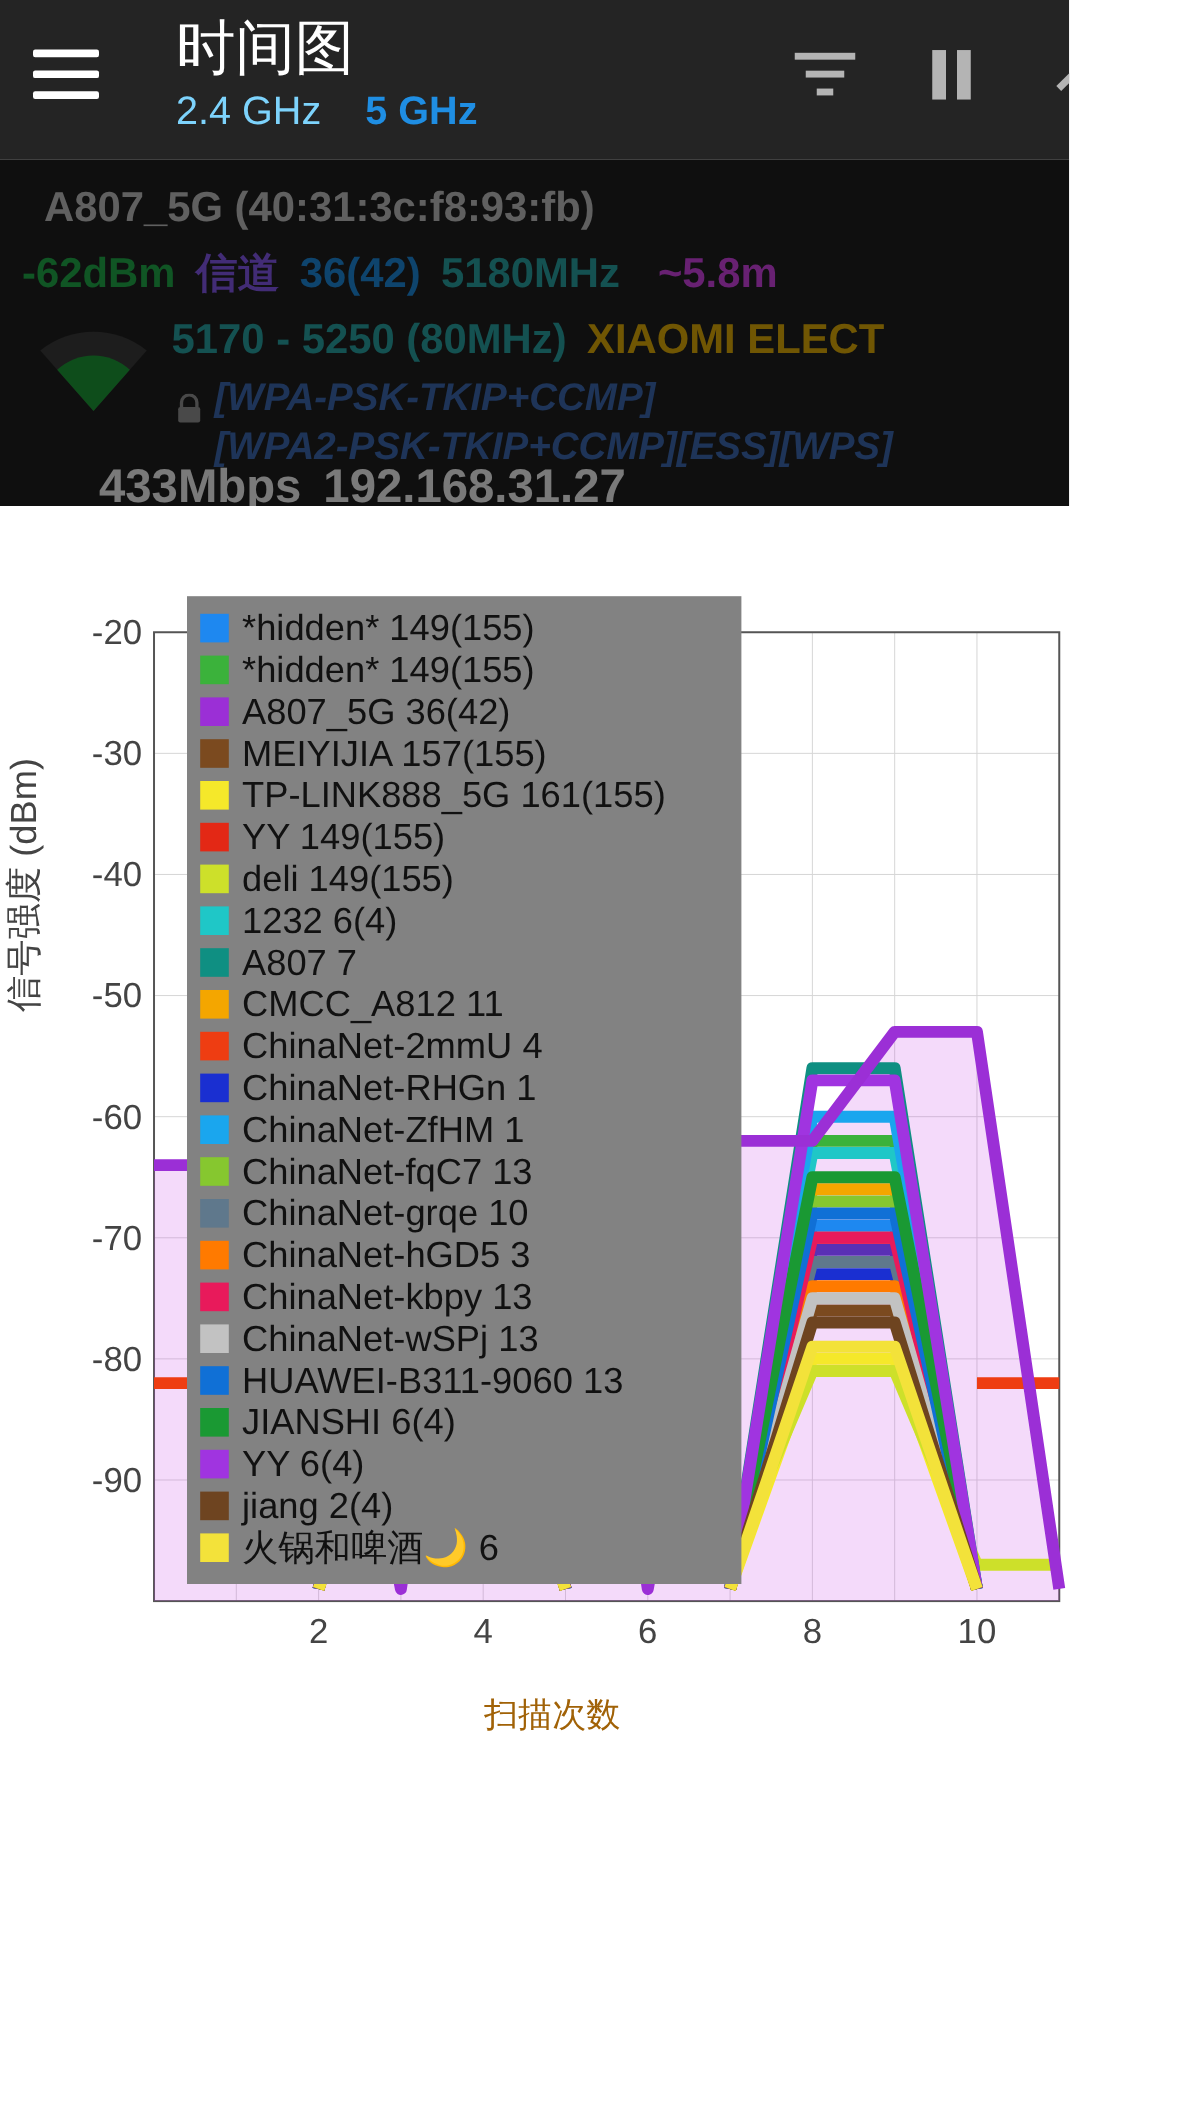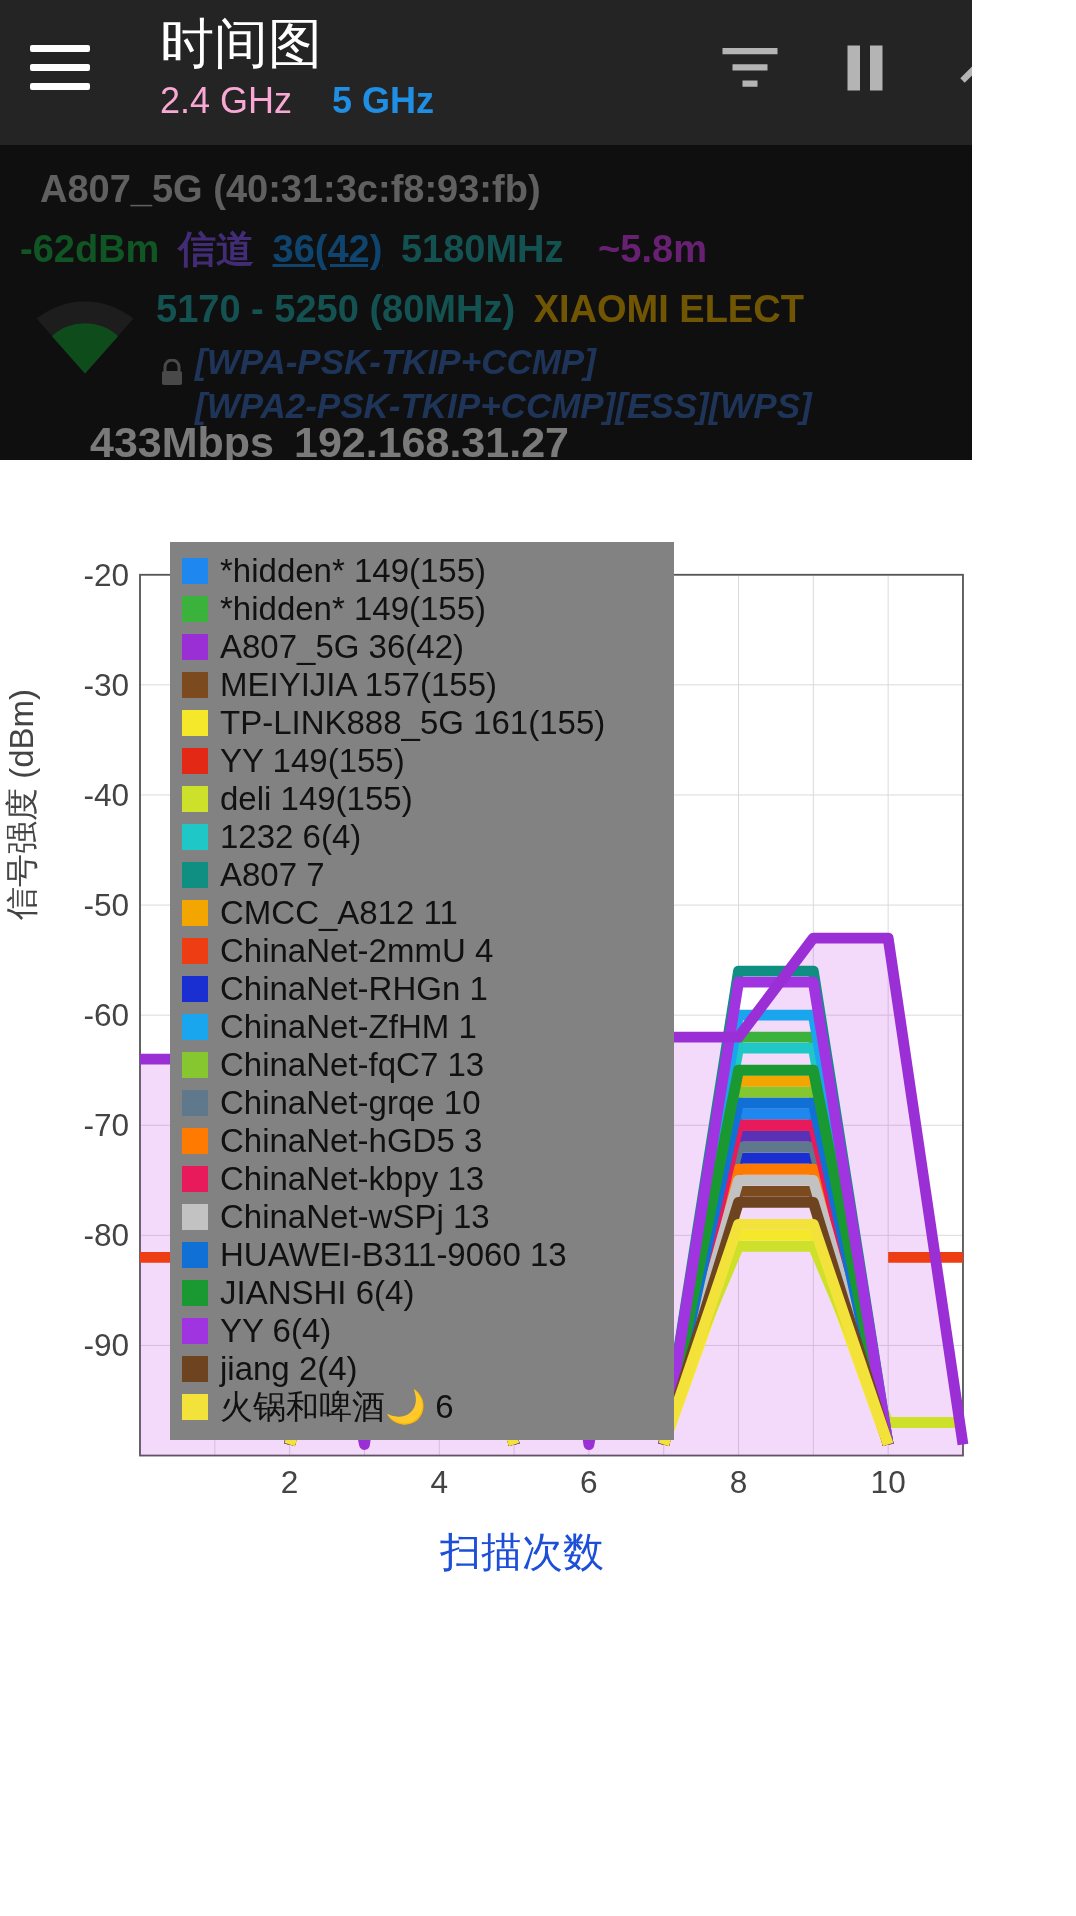--- a/index.html
+++ b/index.html
@@ -5,56 +5,56 @@
 html, body { margin:0; padding:0; background:#fff; font-family:-apple-system, "Helvetica Neue", Arial, sans-serif; }
 #stage { position:relative; width:972px; height:1916px; background:#fff; overflow:hidden; }
 
 
 .appbar { position:absolute; left:0; top:0; width:100%; height:145px; background:#242424; color:#fff; }
 .menu-btn { position:absolute; left:30px; top:45px; width:60px; height:45px; display:flex; flex-direction:column; justify-content:space-between; }
 .menu-btn span { display:block; height:7px; background:#fff; border-radius:2px; }
 
 .title { position:absolute; left:160px; top:8px; font-size:54px; font-weight:500; color:#fff; }
 .tabs { position:absolute; left:160px; top:80px; font-size:36px; }
-.tab-24 { color:#f9a8d4; margin-right:30px; }
+.tab-24 { color:#7dd3fc; margin-right:30px; }
 .tab-5 { color:#1f8ee3; font-weight:600; }
 
 .icon-btn { position:absolute; top:43px; width:60px; height:50px; }
 #filter-btn{ left:720px; }
 #pause-btn { left:835px; }
 #scan-btn{ left:955px; }
 #filter-btn svg, #pause-btn svg, #scan-btn svg { width:60px; height:50px; fill:#b4b4b4; }
 
 
 .detail { position:absolute; left:0; top:145px; width:100%; height:315px; background:#212121; }
 .detail .dim { position:absolute; inset:0; background:rgba(0,0,0,0.52); pointer-events:none; }
 .detail-inner { position:absolute; inset:0; padding:0; font-size:38px; line-height:1.05; }
 .d-ssid { position:absolute; left:40px; top:25px; font-weight:700; color:#c8c8c8; }
 .d-row2 { position:absolute; left:20px; top:85px; font-weight:600; }
 .d-row2 .dbm{ color:#22b24c; }
 .d-row2 .lbl{ color:#8b5cf6; margin:0 8px; }
-.d-row2 .ch{ color:#1f8ee3;text-decoration:underline; }
+.d-row2 .ch{ color:#1f8ee3; }
 .d-row2 .mhz{ color:#2aa9aa; margin-left:8px; }
 .d-row2 .dist{ color:#d946ef; margin-left:24px; }
 
 .d-wifi-icon { position:absolute; left:30px; top:145px; width:110px; height:90px; }
 
 .d-row3 { position:absolute; left:156px; top:145px; font-weight:600; }
 .d-row3 .range{ color:#2aa9aa;text-align:right; }
 .d-row3 .vendor{ color:#eab308; margin-left:8px; }
 
 .d-lock { position:absolute; left:160px; top:210px; width:24px; height:28px; }
 .d-sec { position:absolute; left:195px; top:195px; color:#3f6db8; font-style:italic; font-size:35px; line-height:1.25; font-weight:600; }
 
 .d-rate-ip { position:absolute; left:90px; top:275px; color:#ffffff; font-size:43px; font-weight:700; }
 
 
 .chart-wrap { position:absolute; left:0; top:510px; width:100%; height:1060px; }
 .ylabel { position:absolute; left:0; top:410px; transform:rotate(-90deg); transform-origin:left top; font-size:33px; color:#444; white-space:nowrap; }
-.xlabel { position:absolute; left:440px; bottom:-10px; font-size:41px; color:#1d4ed8; }
+.xlabel { position:absolute; left:440px; bottom:-10px; font-size:31px; color:#a16207; }
 
 svg.chart { position:absolute; left:0; top:0; width:100%; height:100%; }
 #tick-labels-y text, #tick-labels-x text { font-size:35px; fill:#444; }
 
 
 .legend { position:absolute; left:170px; top:32px; width:480px; background:#828282; padding:10px 12px 14px 12px; }
 .legend-item { display:flex; align-items:center; gap:12px; font-size:33px; color:#111; line-height:1.14; height:38px; }
 .legend-item .sw { width:26px; height:26px; flex:none; }
 .legend-item .txt { white-space:nowrap; }
 

